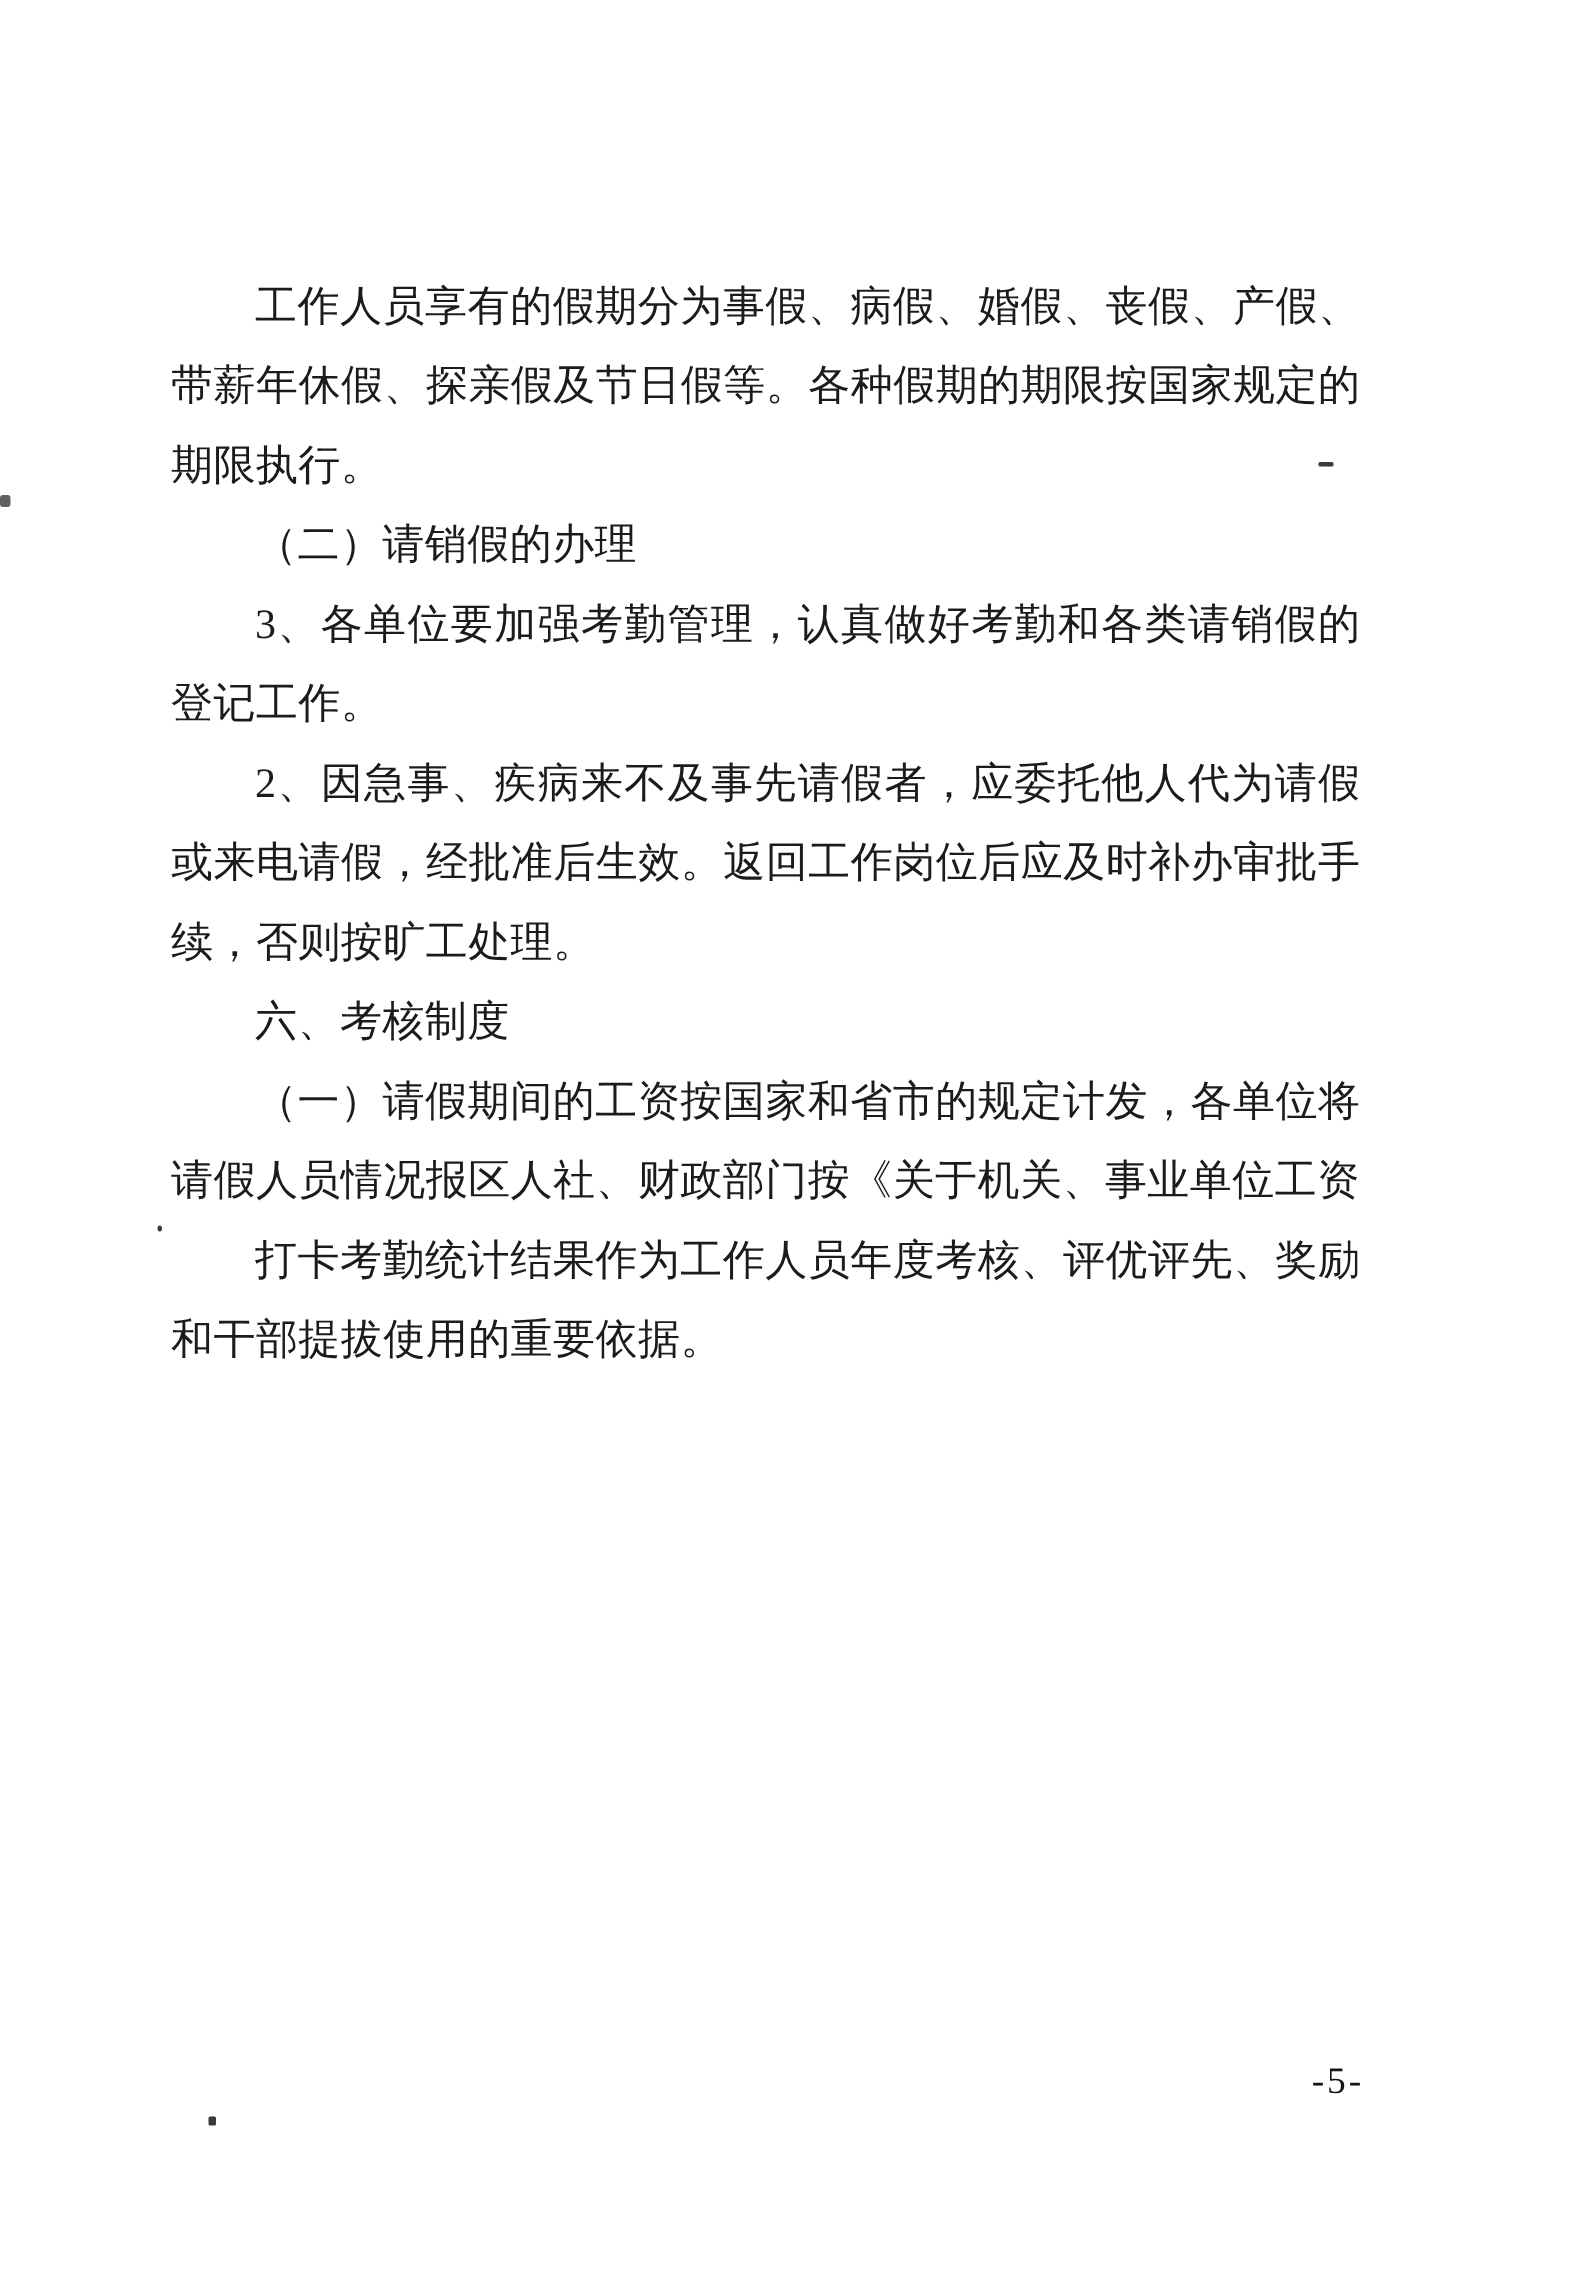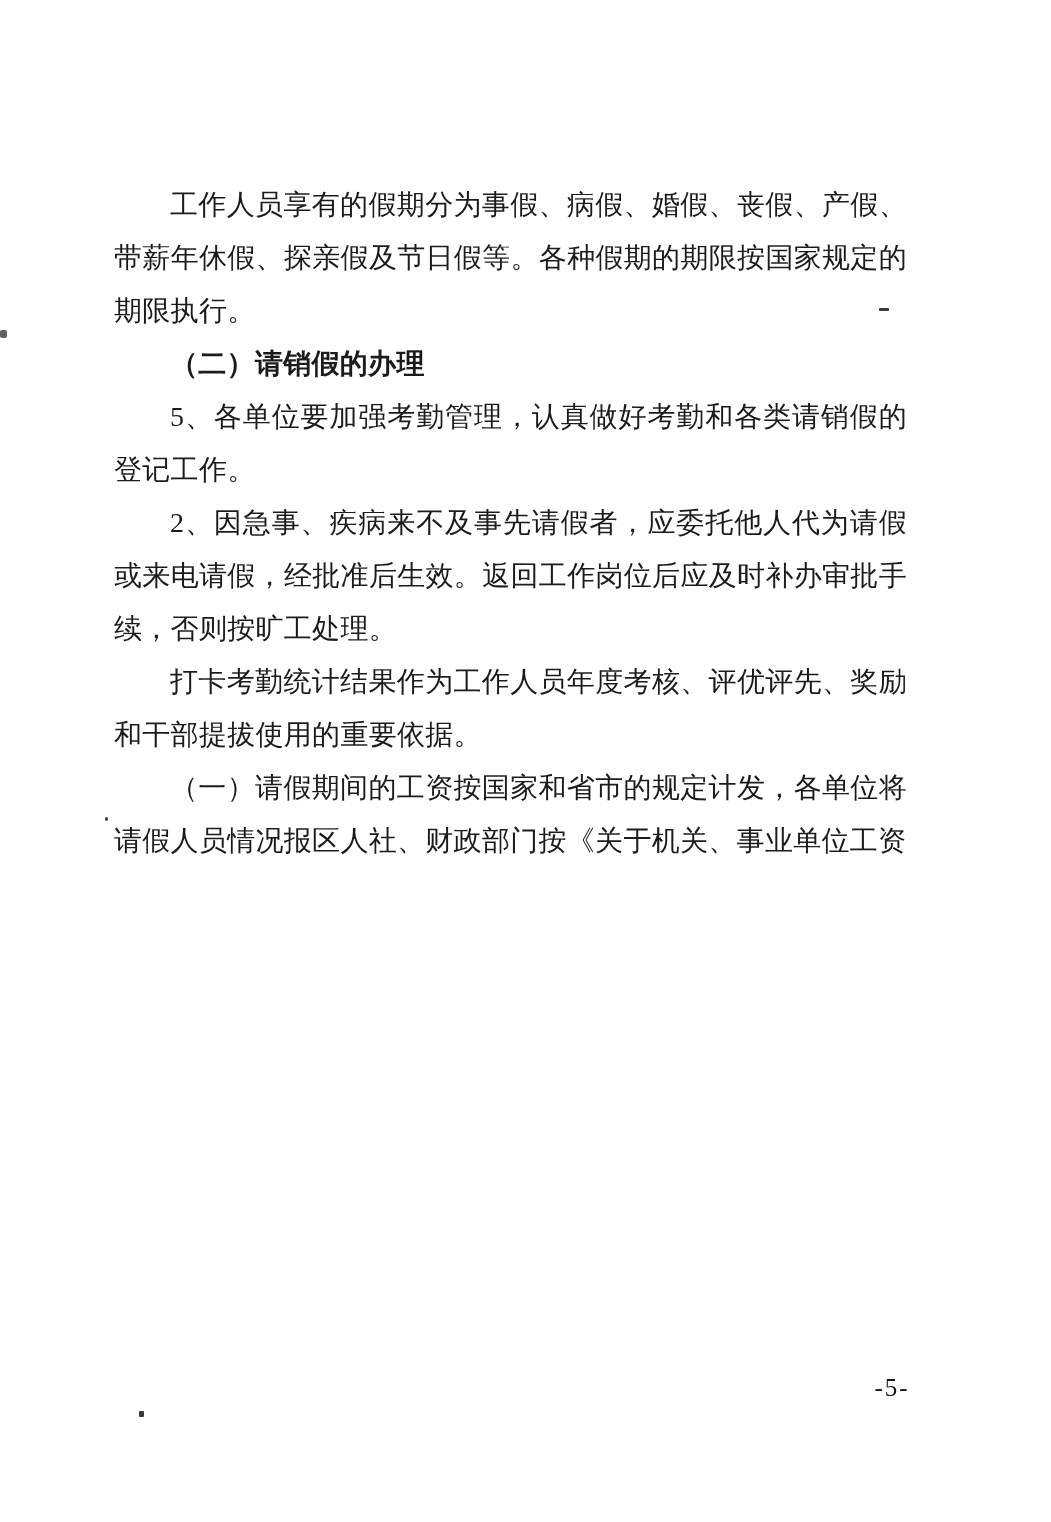--- a/index.html
+++ b/index.html
@@ -33,21 +33,21 @@
     margin: 0;
     font-size: 28px;
     line-height: 53px;
     text-align: justify;
     text-align-last: left;
     text-indent: 2em;
     letter-spacing: 0.3px;
     word-break: break-all;
   }
   .heading {
-    font-weight: 700;
+    font-weight: 400;
   }
   .page-number {
     position: absolute;
     left: 862px;
     top: 1358px;
     width: 60px;
     font-size: 25px;
     letter-spacing: 2px;
     color: #161616;
     font-family: "Liberation Serif", "DejaVu Serif", serif;
@@ -66,31 +66,32 @@
 </head>
 <body>
 
 <div class="page">
 
   <div class="content">
     <p class="para">工作人员享有的假期分为事假、病假、婚假、丧假、产假、带薪年休假、探亲假及节日假等。各种假期的期限按国家规定的期限执行。</p>
 
     <p class="para heading">（二）请销假的办理</p>
 
-    <p class="para">5、各单位要加强考勤管理，认真做好考勤和各类请销假的登记工作。</p>
+    <p class="para">3、各单位要加强考勤管理，认真做好考勤和各类请销假的登记工作。</p>
 
 
     <p class="para">2、因急事、疾病来不及事先请假者，应委托他人代为请假或来电请假，经批准后生效。返回工作岗位后应及时补办审批手续，否则按旷工处理。</p>
 
 
 
+    <p class="para heading">六、考核制度</p>
+
+    <p class="para">（一）请假期间的工资按国家和省市的规定计发，各单位将请假人员情况报区人社、财政部门按《关于机关、事业单位工资</p>
 
     <p class="para">打卡考勤统计结果作为工作人员年度考核、评优评先、奖励和干部提拔使用的重要依据。</p>
-
-    <p class="para">（一）请假期间的工资按国家和省市的规定计发，各单位将请假人员情况报区人社、财政部门按《关于机关、事业单位工资</p>
   </div>
 
   <div class="page-number">-5-</div>
 
   <div class="artifact artifact-dash-right"></div>
   <div class="artifact artifact-edge-left"></div>
   <div class="artifact artifact-dot-mid"></div>
   <div class="artifact artifact-dot-bottom"></div>
 
 </div>

